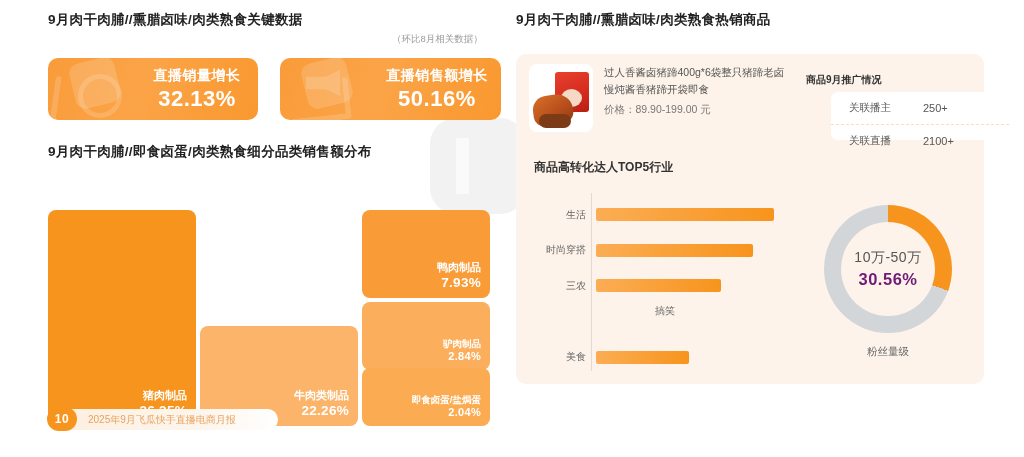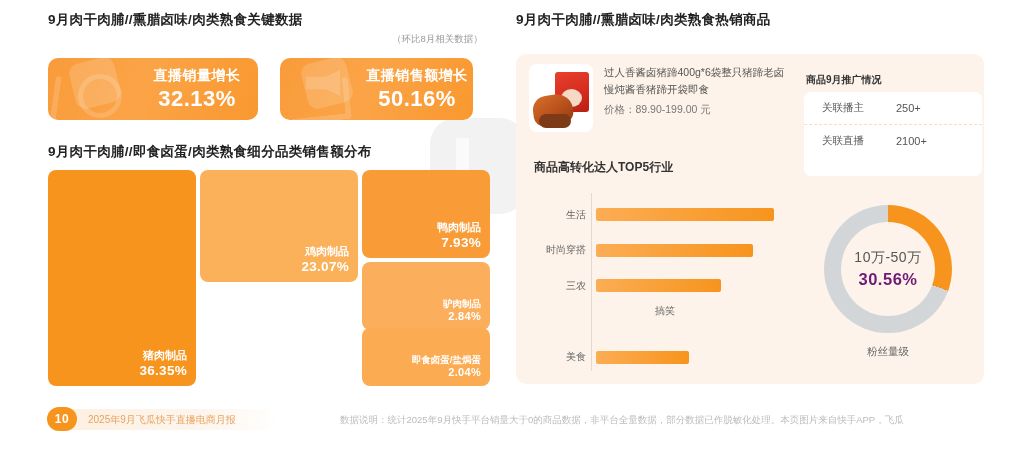--- a/index.html
+++ b/index.html
@@ -75,20 +75,21 @@
   }
   .kpi .value{
     font-size:22px;font-weight:bold;color:#fff;margin-top:1px;letter-spacing:.5px;
   }
 
   
   .treemap{position:absolute;left:48px;top:170px;width:442px;height:216px;}
   .tm{
     position:absolute;border-radius:8px;overflow:hidden;
     box-sizing:border-box;
+    margin-top:40px;
   }
   .tm .tm-inner{
     position:absolute;right:9px;bottom:7px;text-align:right;line-height:1.22;
   }
   .tm .tm-name{font-size:11px;color:#ffffff;font-weight:bold;}
   .tm .tm-val{font-size:13.5px;color:#ffffff;font-weight:bold;letter-spacing:.3px;}
   .tm.small .tm-name{font-size:9.5px;}
   .tm.small .tm-val{font-size:11px;}
   .tone-a{background:#f7941d;}
   .tone-b{background:#fbb05a;}
@@ -124,21 +125,21 @@
     background:#7d3a16;
   }
   .prod-info{position:absolute;left:604px;top:64px;width:190px;}
   .prod-name{font-size:10.5px;color:#555;line-height:1.65;}
   .prod-price{font-size:10.5px;color:#777;margin-top:4px;}
 
   .promo-title{
     position:absolute;left:806px;top:73px;font-size:10px;font-weight:bold;color:#333;
   }
   .promo-card{
-    position:absolute;left:804px;top:92px;width:178px;height:84px;
+    position:absolute;left:831px;top:92px;width:178px;height:48px;
     background:#fff;border-radius:7px;
   }
   .promo-row{
     position:absolute;left:0;width:178px;height:32px;
     display:flex;align-items:center;box-sizing:border-box;padding:0 0 0 18px;
   }
   .promo-row.r1{top:0;}
   .promo-row.r2{top:32px;border-top:1px dashed #f6dfc9;}
   .promo-k{font-size:10.5px;color:#555;width:74px;}
   .promo-v{font-size:11px;color:#555;}
@@ -209,48 +210,48 @@
   <div class="kpi" style="left:48px;top:58px;width:210px;">
     <div class="deco d-yuan"></div>
     <div class="deco d-sq"></div>
     <div class="deco d-circ"></div>
     <div class="txt">
       <div class="label">直播销量增长</div>
       <div class="value">32.13%</div>
     </div>
   </div>
 
-  <div class="kpi" style="left:280px;top:58px;width:193px;">
+  <div class="kpi" style="left:280px;top:58px;width:221px;">
     <div class="deco d-stand"></div>
     <div class="deco d-sq"></div>
     <div class="deco d-mega"></div>
     <div class="txt">
       <div class="label">直播销售额增长</div>
       <div class="value">50.16%</div>
     </div>
   </div>
 
   <div class="sec-title" style="left:48px;top:143px;">9月肉干肉脯//即食卤蛋/肉类熟食细分品类销售额分布</div>
 
   <div class="treemap">
 
     <div class="tm tone-a" style="left:0;top:0;width:148px;height:216px;">
       <div class="tm-inner">
         <div class="tm-name">猪肉制品</div>
         <div class="tm-val">36.35%</div>
       </div>
     </div>
 
-    <div class="tm tone-b" style="left:152px;top:0;width:158px;height:112px;">
-      <div class="tm-inner">
-        <div class="tm-name">鸡肉制品</div>
-        <div class="tm-val">23.07%</div>
-      </div>
-    </div>
-
+
+    <div class="tm tone-d" style="left:152px;top:116px;width:158px;height:100px;">
+      <div class="tm-inner">
+        <div class="tm-name">牛肉类制品</div>
+        <div class="tm-val">22.26%</div>
+      </div>
+    </div>
 
     <div class="tm tone-c" style="left:314px;top:0;width:128px;height:88px;">
       <div class="tm-inner">
         <div class="tm-name">鸭肉制品</div>
         <div class="tm-val">7.93%</div>
       </div>
     </div>
 
     <div class="tm tone-e small" style="left:314px;top:92px;width:128px;height:68px;">
       <div class="tm-inner">
@@ -334,15 +335,14 @@
     <div class="donut-hole">
       <div class="donut-k">10万-50万</div>
       <div class="donut-v">30.56%</div>
     </div>
     <div class="donut-cap">粉丝量级</div>
   </div>
 
   <div class="foot-pill"></div>
   <div class="foot-badge">10</div>
   <div class="foot-label">2025年9月飞瓜快手直播电商月报</div>
-  <div class="foot-note">数据说明：统计2025年9月快手平台销量大于0的商品数据，非平台全量数据，部分数据已作脱敏化处理。本页图片来自快手APP，飞瓜</div>
 
 </div>
 
 </body></html>

